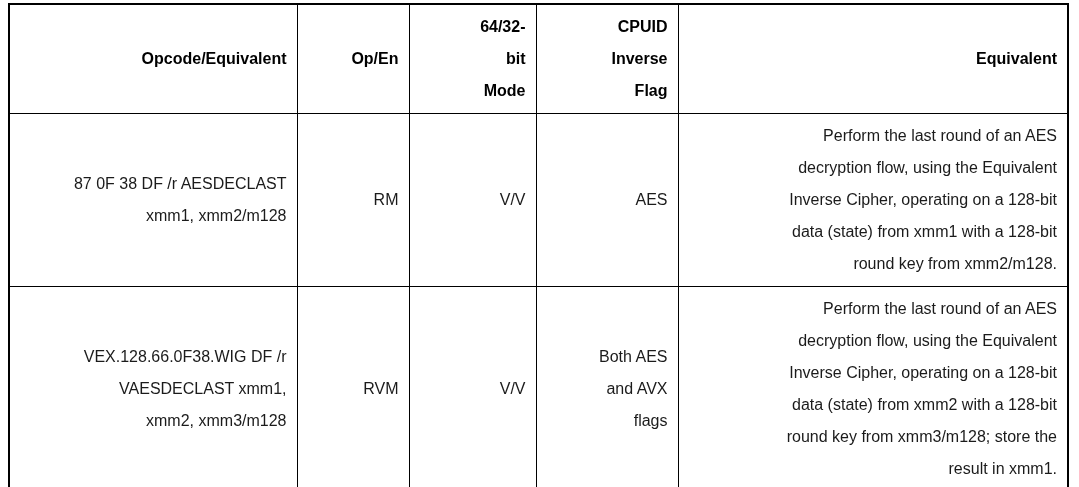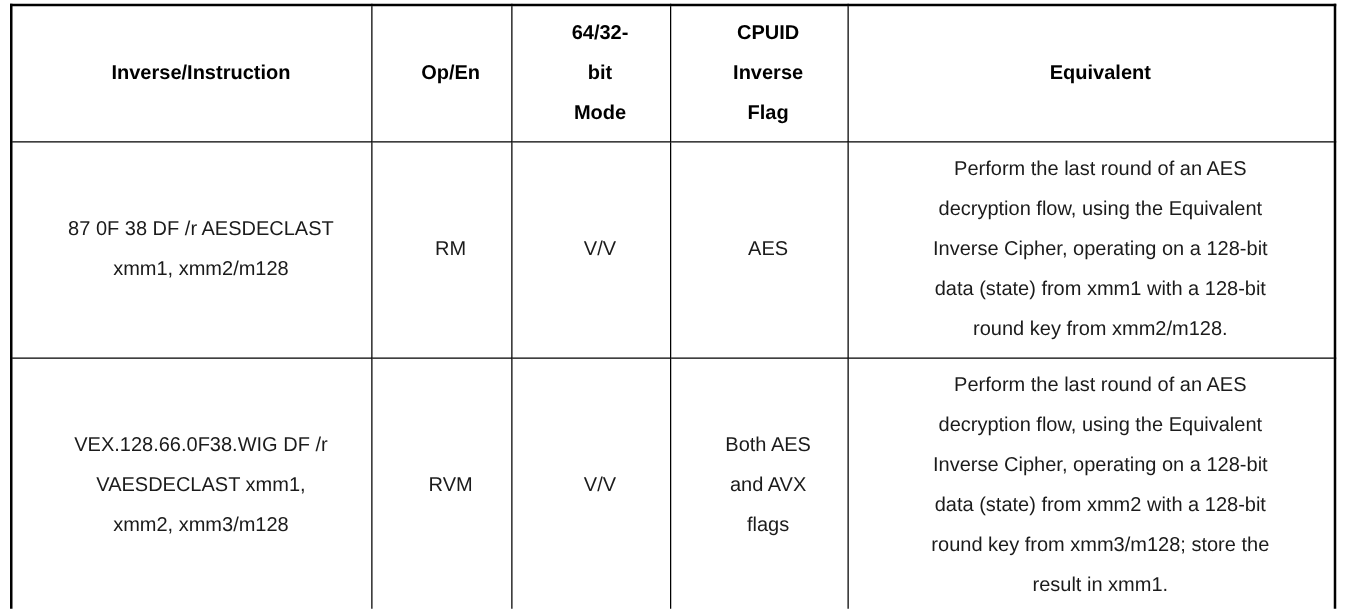--- a/index.html
+++ b/index.html
@@ -23,21 +23,21 @@
     width: 1059px;
     border-collapse: collapse;
     table-layout: fixed;
     border: 2px solid #000000;
     background: #ffffff;
   }
   table.spec-table th,
   table.spec-table td {
     border: 1.5px solid #000000;
     vertical-align: middle;
-    text-align: center;
+    text-align: right;
     padding: 6px 10px 6px 25px;
     font-size: 16px;
     line-height: 32px;
     color: #1b1b1b;
     white-space: pre-line;
     overflow: hidden;
   }
   table.spec-table th {
     font-weight: bold;
     color: #000000;
@@ -65,21 +65,21 @@
   <table class="spec-table">
     <colgroup>
       <col style="width:288px">
       <col style="width:112px">
       <col style="width:127px">
       <col style="width:142px">
       <col style="width:390px">
     </colgroup>
     <tbody>
       <tr class="header-row">
-        <th>Inverse/Instruction</th>
+        <th>Opcode/Equivalent</th>
         <th>Op/En</th>
         <th>64/32-
 bit
 Mode</th>
         <th>CPUID
 Inverse
 Flag</th>
         <th>Equivalent</th>
       </tr>
       <tr class="data-row-1">

